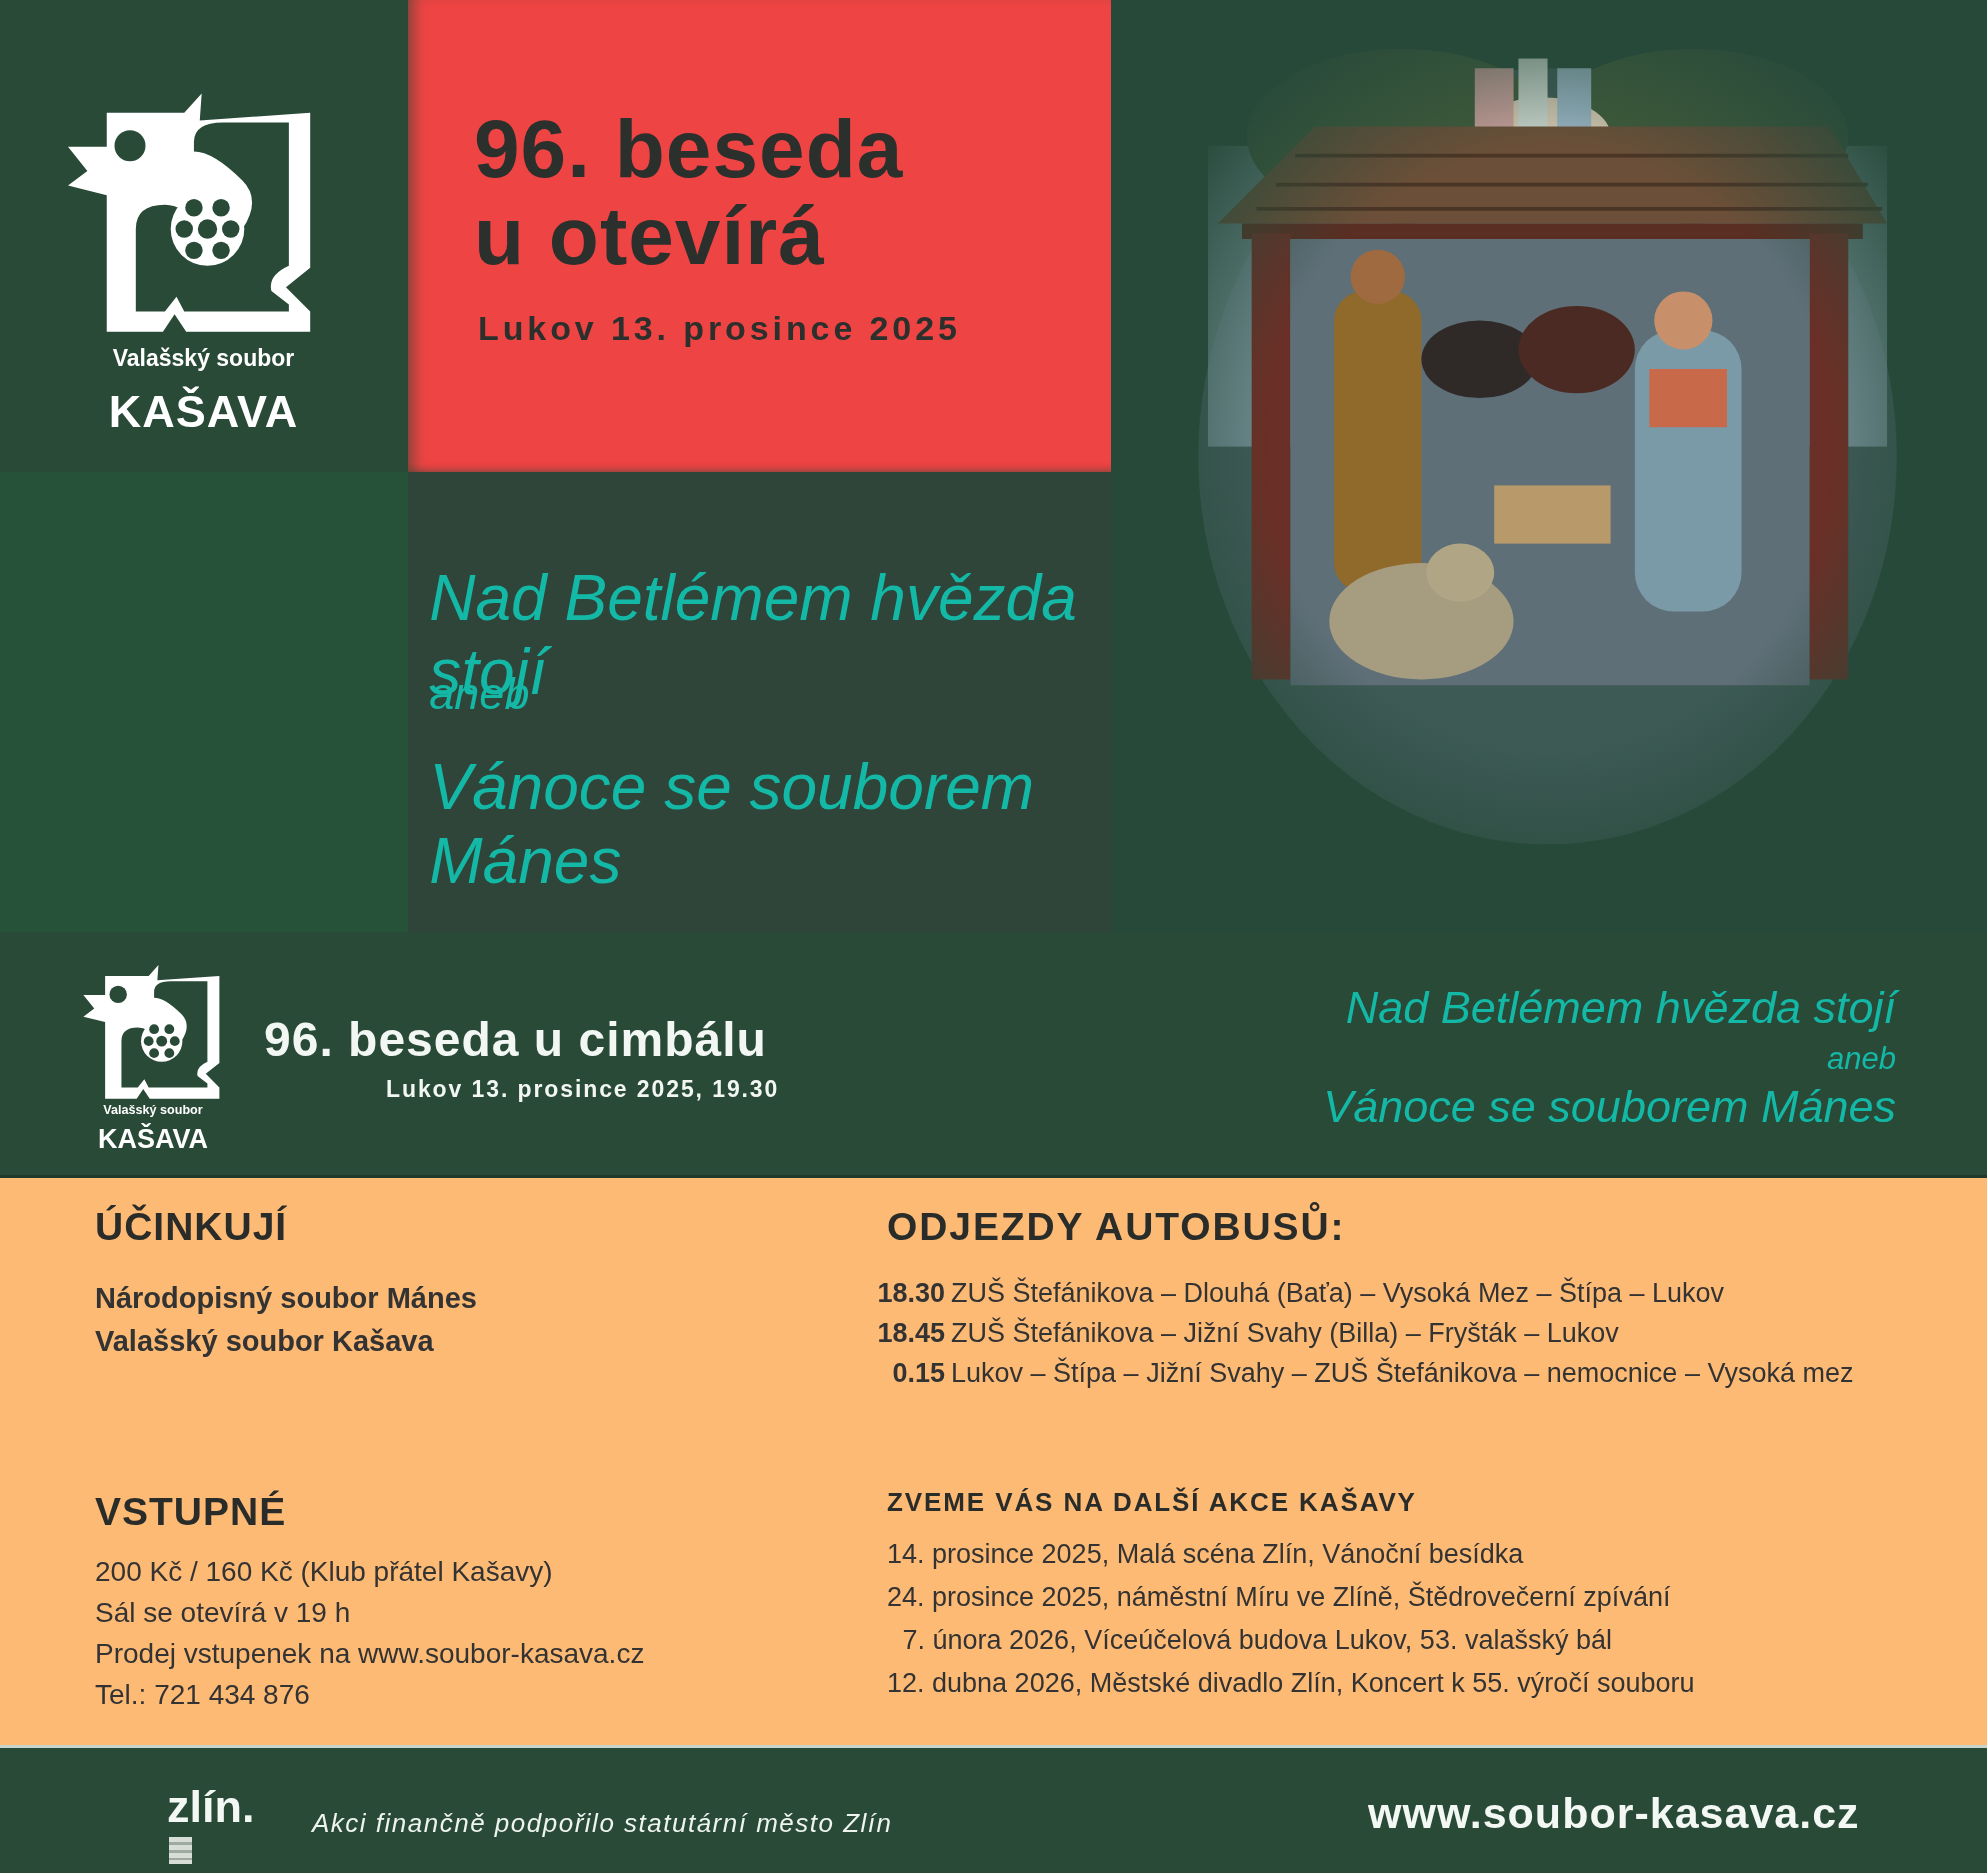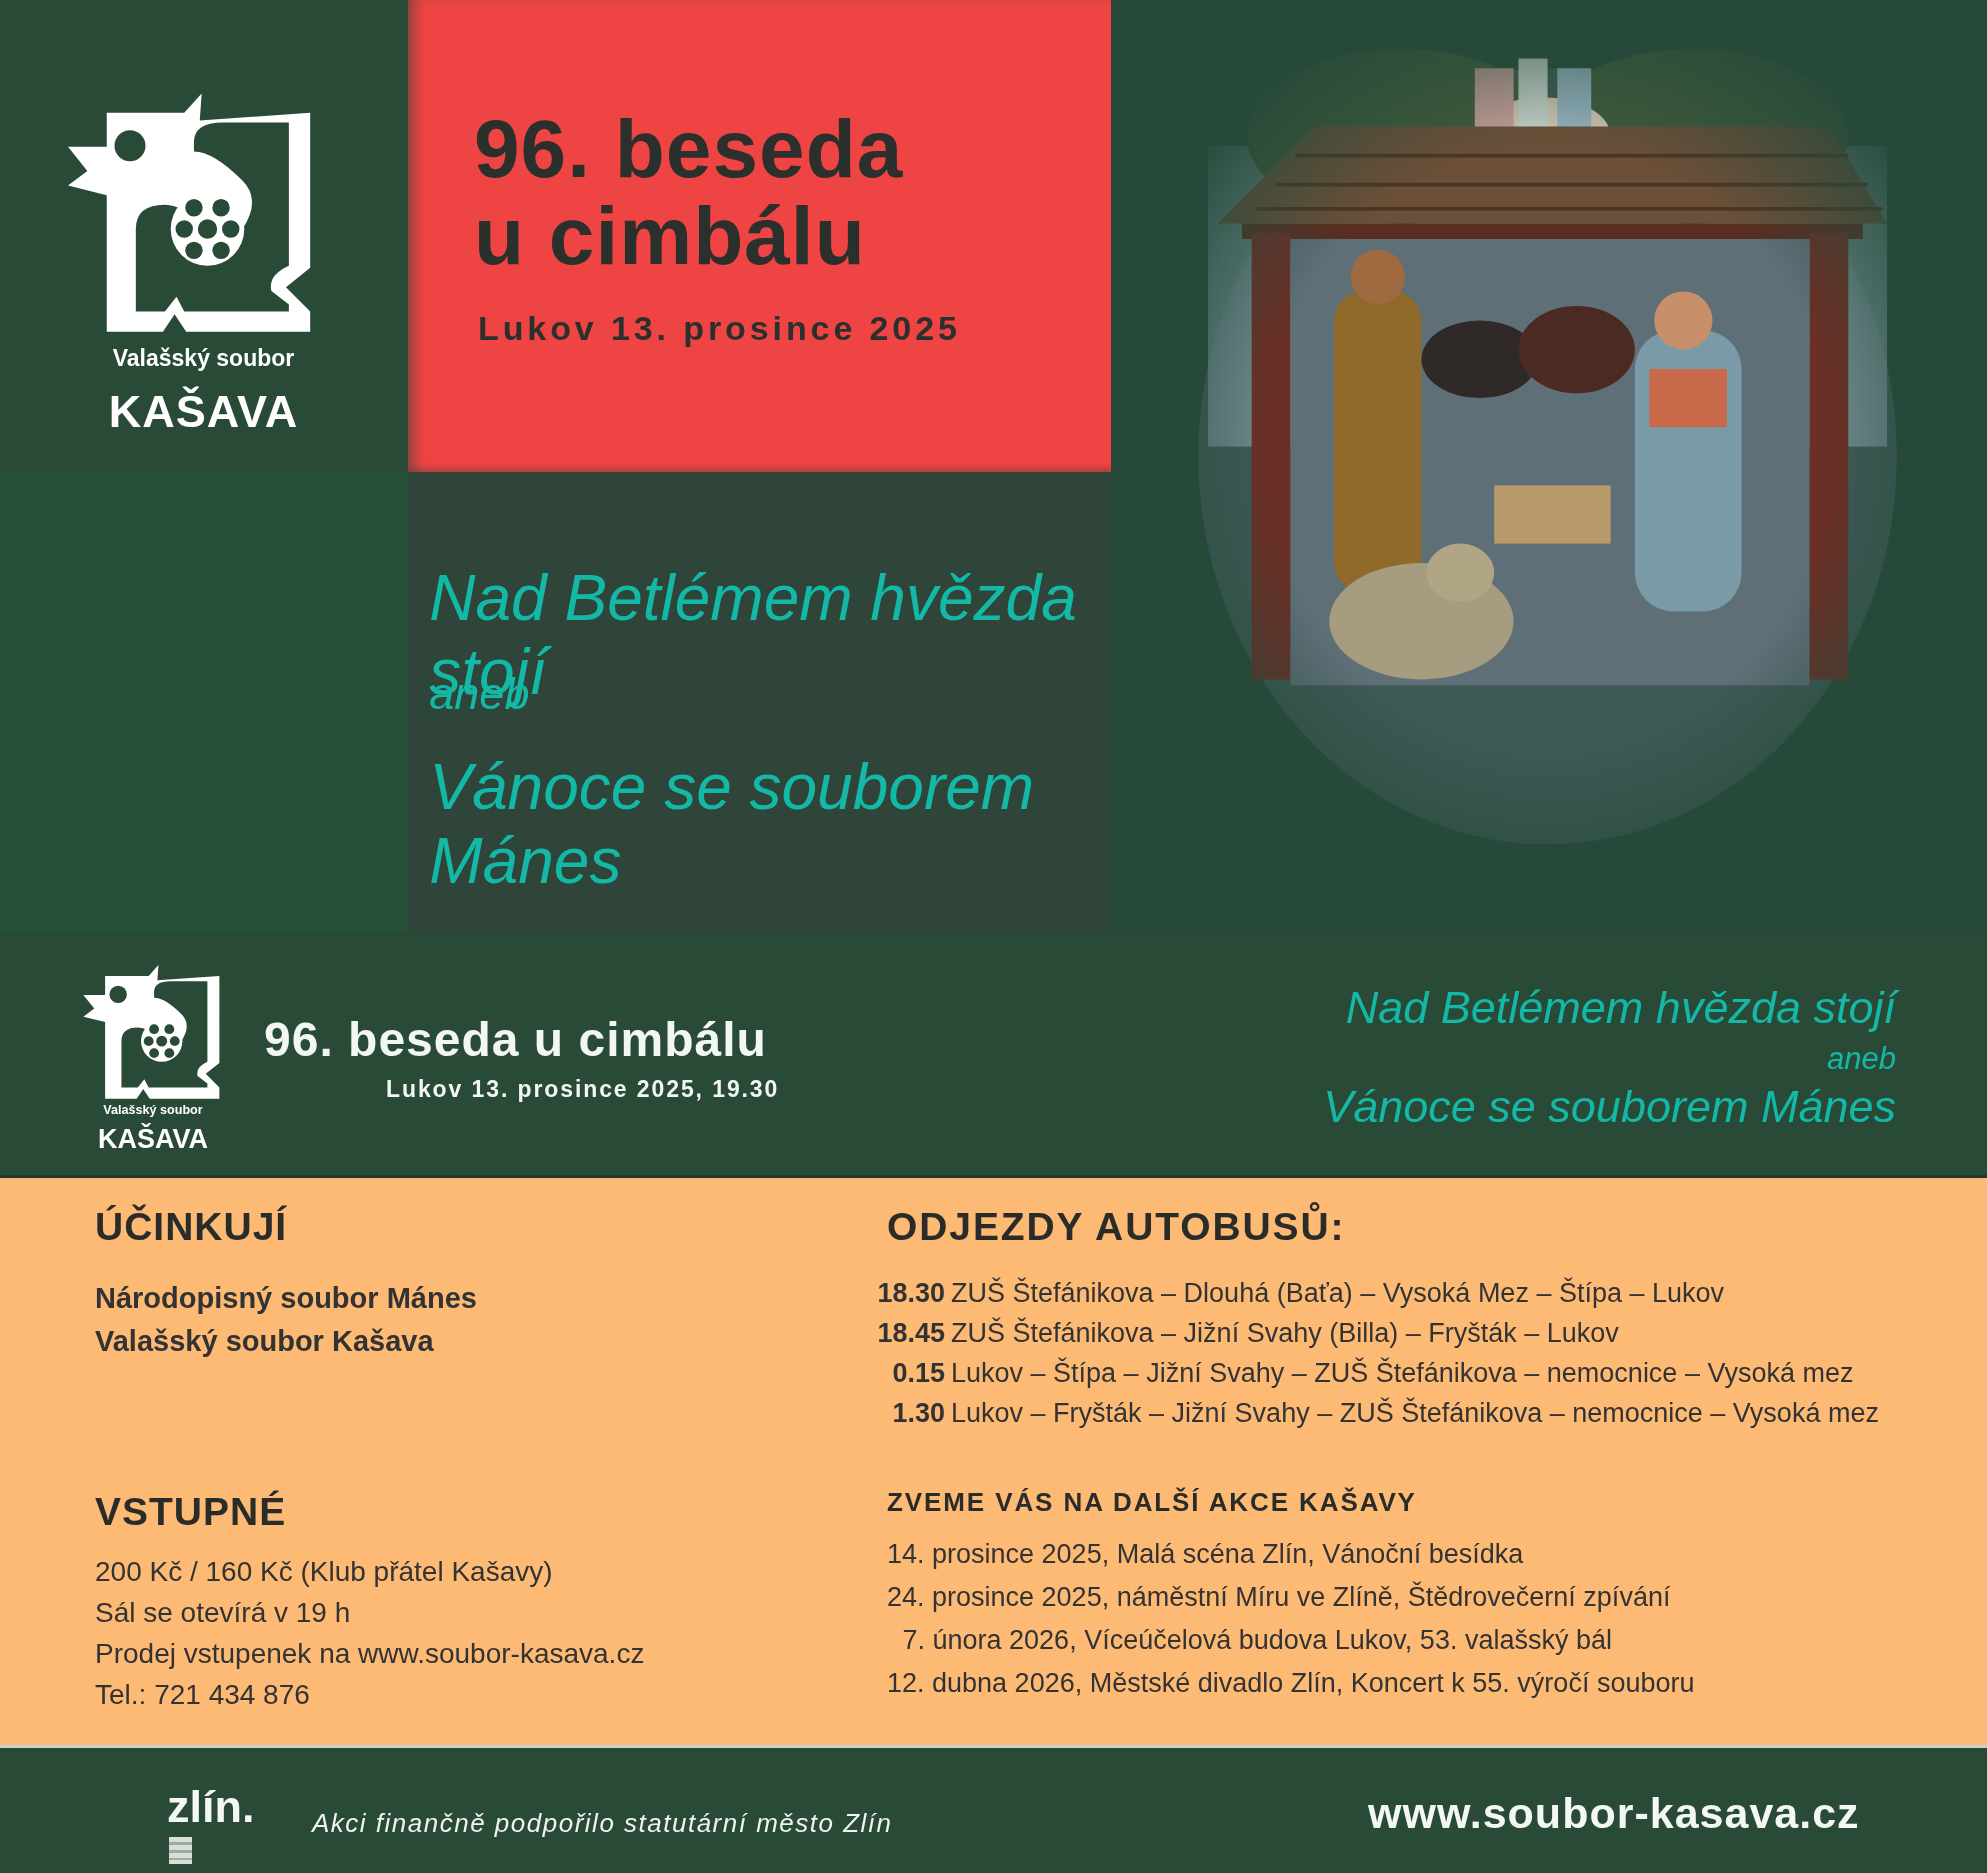--- a/index.html
+++ b/index.html
@@ -54,21 +54,21 @@
     </g>
   </svg>
   <div class="abs" style="left:87px;top:345px;width:233px;text-align:center;color:#fff;font-weight:bold;font-size:23px;">Valašský soubor</div>
   <div class="abs" style="left:87px;top:386px;width:233px;text-align:center;color:#fff;font-weight:bold;font-size:45px;letter-spacing:1px;">KAŠAVA</div>
 </div>
 
 <div id="left-green" class="abs"></div>
 
 <div id="title-box" class="abs">
   <div class="abs big-title" style="left:66px;top:105px;">96. beseda</div>
-  <div class="abs big-title" style="left:66px;top:192px;">u cimbálu</div>
+  <div class="abs big-title" style="left:66px;top:192px;">u otevírá</div>
   <div class="abs" style="left:70px;top:309px;font-size:34px;font-weight:bold;color:#2b302c;letter-spacing:3.9px;">Lukov 13. prosince 2025</div>
 </div>
 
 <div id="subtitle-box" class="abs">
   <div class="abs serif-it" style="left:21.3px;top:89px;font-size:64px;">Nad Betlémem hvězda stojí</div>
   <div class="abs serif-it" style="left:21.3px;top:196px;font-size:45px;">aneb</div>
   <div class="abs serif-it" style="left:21.3px;top:278px;font-size:64px;">Vánoce se souborem Mánes</div>
 </div>
 
 <div id="photo-area" class="abs">
@@ -172,24 +172,20 @@
         <span>ZUŠ Štefánikova – Dlouhá (Baťa) – Vysoká Mez – Štípa – Lukov</span>
       </div>
     <div class="bus-row">
         <span class="bus-time">18.45</span>
         <span>ZUŠ Štefánikova – Jižní Svahy (Billa) – Fryšták – Lukov</span>
       </div>
     <div class="bus-row">
         <span class="bus-time">0.15</span>
         <span>Lukov – Štípa – Jižní Svahy – ZUŠ Štefánikova – nemocnice – Vysoká mez</span>
       </div>
-    <div class="bus-row">
-        <span class="bus-time">1.30</span>
-        <span>Lukov – Fryšták – Jižní Svahy – ZUŠ Štefánikova – nemocnice – Vysoká mez</span>
-      </div>
   </div>
 
   <div class="abs h2" style="left:887px;top:309px;font-size:26px;letter-spacing:1.9px;">ZVEME VÁS NA DALŠÍ AKCE KAŠAVY</div>
   <div class="abs body-text" style="left:887px;top:355px;line-height:43px;font-size:27px;">
     <div>14. prosince 2025, Malá scéna Zlín, Vánoční besídka</div>
     <div>24. prosince 2025, náměstní Míru ve Zlíně, Štědrovečerní zpívání</div>
     <div style="padding-left:15.5px;">7. února 2026, Víceúčelová budova Lukov, 53. valašský bál</div>
     <div>12. dubna 2026, Městské divadlo Zlín, Koncert k 55. výročí souboru</div>
   </div>
 </div>

